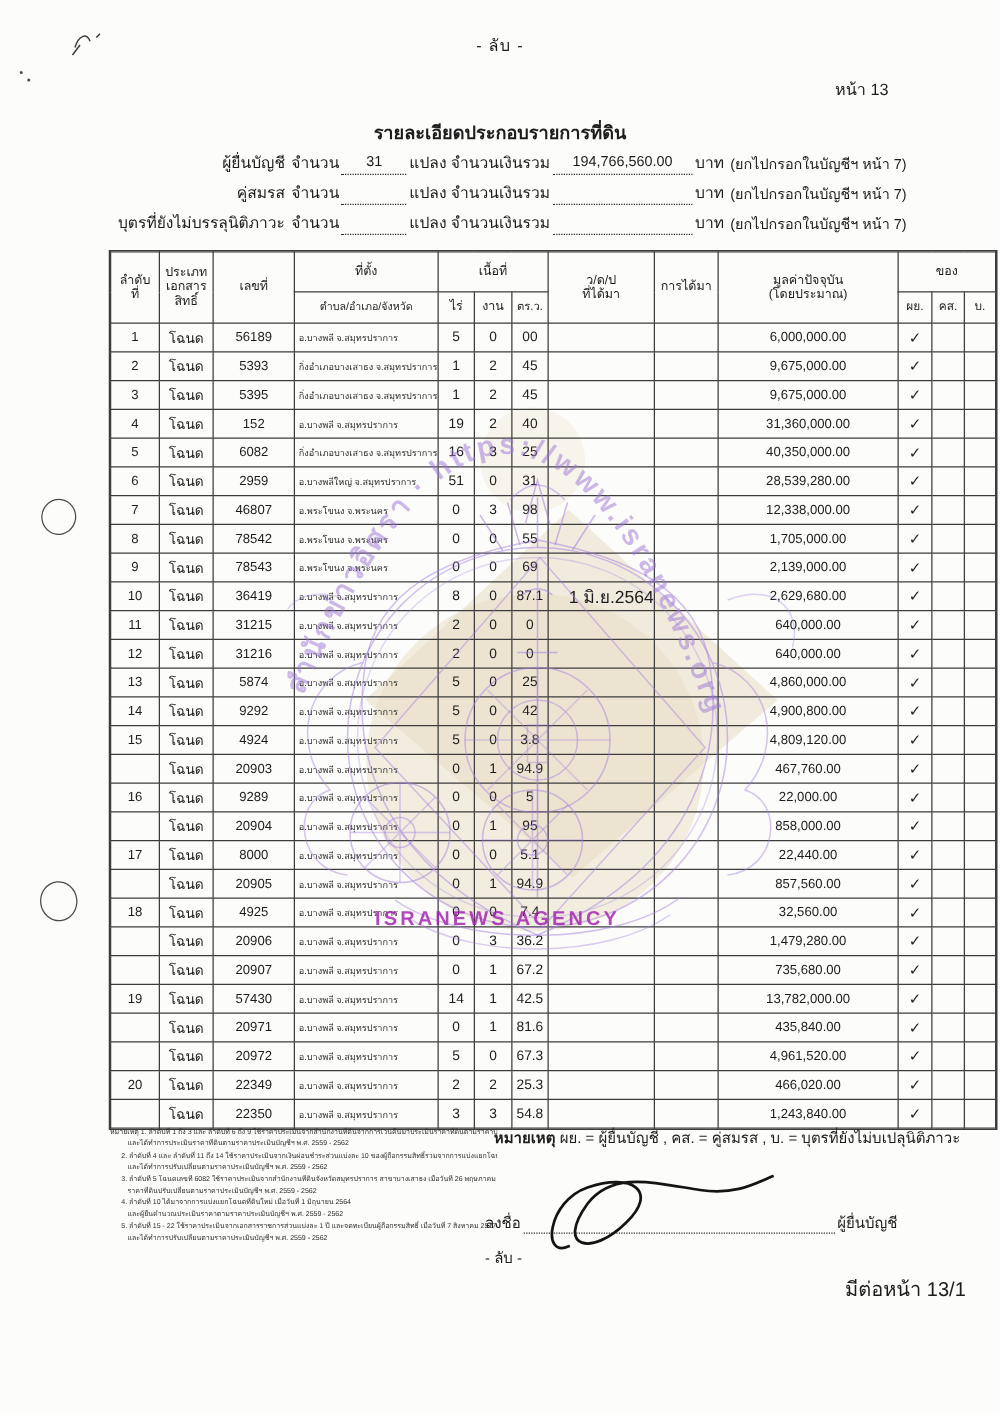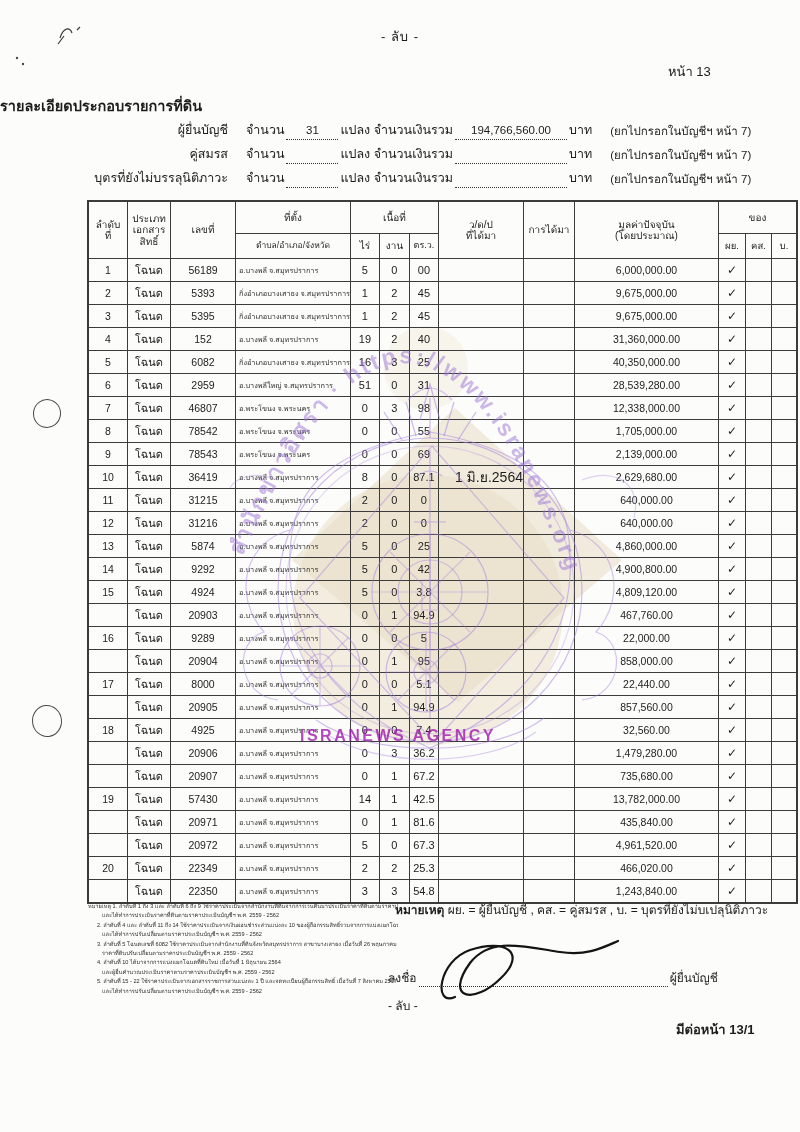--- a/index.html
+++ b/index.html
@@ -7,24 +7,24 @@
     width:800px;height:1132px;position:relative;overflow:hidden;
     background:#fcfcfa;color:#1c1c1c;
     font-family:"Liberation Sans","DejaVu Sans",sans-serif;
   }
   .abs{position:absolute}
   .txt{white-space:nowrap}
 
   
   .class-top{left:0;top:26px;width:800px;text-align:center;font-size:13px;letter-spacing:1px}
   .page-no{left:668px;top:61px;font-size:13px}
-  .doc-title{left:0;top:94px;width:800px;font-size:14.5px;font-weight:bold}
+  .doc-title{left:0;top:94px;width:800px;text-align:center;font-size:14.5px;font-weight:bold}
   .sumline{left:70px;width:700px;display:flex;align-items:flex-end;font-size:12.5px}
   .sumline .lbl{width:158px;text-align:right;white-space:nowrap}
-  .sumline .w1{margin-left:18px}
+  .sumline .w1{margin-left:5px}
   .dotfill{border-bottom:1.3px dotted #2f2f2f;text-align:center;font-size:11.5px;line-height:13px;height:15px}
   .d1{width:52px;margin:0 2px}
   .d2{width:112px;margin:0 2px}
 
   
   .landtable{position:absolute;left:88px;top:201px;border-collapse:collapse;table-layout:fixed;z-index:2;background:transparent}
   .landtable th,.landtable td{border:1px solid #3c3c3c;padding:0;overflow:hidden;font-weight:normal;background:transparent}
   .landtable thead th{font-size:10px;line-height:11.5px;text-align:center;vertical-align:middle;white-space:pre-line}
   .landtable tbody td{height:22px;font-size:11px;text-align:center;vertical-align:middle}
   .landtable .loc{font-size:7.3px;text-align:left;padding-left:3px;color:#2a2a2a;white-space:nowrap}
@@ -37,21 +37,21 @@
   
   .notes{left:88px;top:902px;width:310px;z-index:4;color:#2b2b2b}
   .notes div{font-size:5.6px;line-height:9.4px;white-space:nowrap;overflow:hidden}
   .notes .ind1{padding-left:14px}
   .notes .ind2{padding-left:9px}
   .legend{left:395px;top:900px;font-size:12px;z-index:4;white-space:nowrap}
   .legend b{}
   .signrow{left:388px;top:968px;width:330px;display:flex;align-items:flex-end;font-size:12px;z-index:4}
   .sign-dots{flex:1;border-bottom:1.3px dotted #2f2f2f;height:14px;margin:0 2px}
   .class-bottom{left:388px;top:996px;font-size:12px;z-index:4}
-  .continue{left:676px;top:1019px;font-size:13px;font-weight:bold;z-index:4}
+  .continue{left:676px;top:1019px;font-size:16px;font-weight:normal;z-index:4}
 
   
   .wm-beige{z-index:1}
   .wm-purple{z-index:3;pointer-events:none}
   .agency{left:300px;top:727px;width:220px;font-size:16px;font-weight:bold;letter-spacing:2.5px;color:#a21caf;opacity:.8;z-index:3}
 
   .punch{border:1.7px solid #4a4a4a;border-radius:50%;background:transparent;z-index:5}
   .p1{left:33px;top:399px;width:26px;height:27px;transform:rotate(8deg)}
   .p2{left:32px;top:705px;width:28px;height:30px;transform:rotate(-6deg)}
   .scribble{z-index:5}

